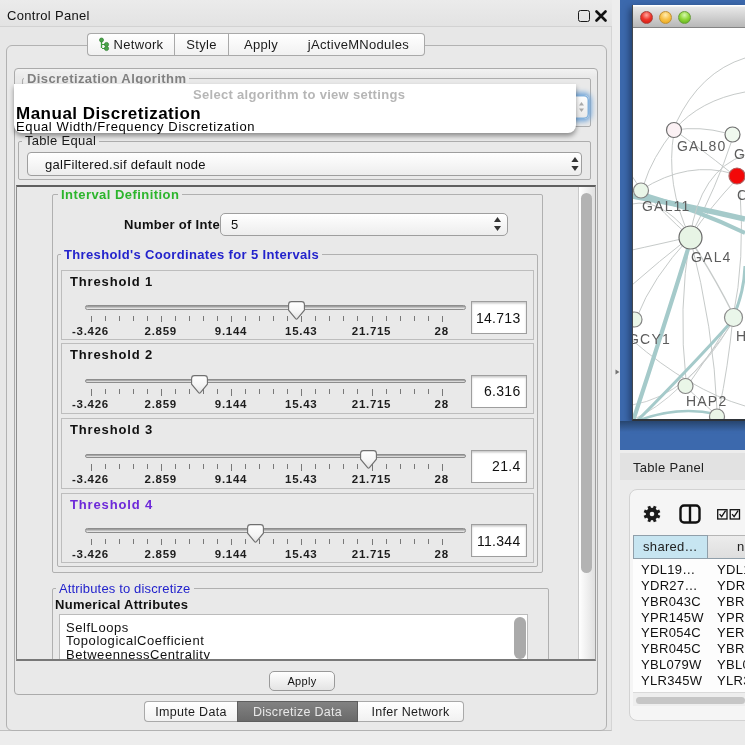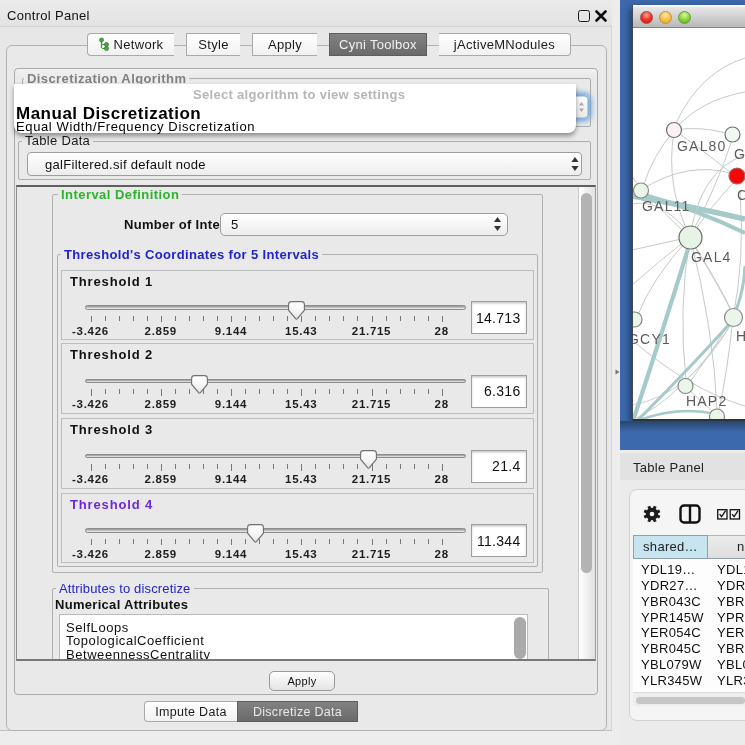--- a/index.html
+++ b/index.html
@@ -15,51 +15,50 @@
 <div class="abs" style="left:0;top:0;width:612px;height:27px;background:linear-gradient(#ebebeb,#e3e3e3);border-bottom:1px solid #d2d2d2;"></div>
 <div class="abs" style="left:7px;top:8px;font-size:13px;color:#111;">Control Panel</div>
 
 <div class="abs" style="left:578px;top:10px;width:12px;height:12px;border:1.6px solid #1a1a1a;border-radius:2.5px;"></div>
 <svg class="abs" style="left:595px;top:10px;" width="12" height="12" viewBox="0 0 12 12">
     <path d="M1.5 1.5 L10.5 10.5 M10.5 1.5 L1.5 10.5" stroke="#111" stroke-width="2.6" stroke-linecap="round"></path>
   </svg>
 
 <div class="abs" style="left:6px;top:45px;width:601px;height:686px;border:1px solid #b2b2b2;border-radius:6px;background:#e9e9e9;"></div>
 
-<div class="abs" style="left:87px;top:33px;height:23px;display:flex;font-size:13px;color:#1b1b1b;z-index:5;gap:12px;">
+<div class="abs" style="left:87px;top:33px;height:23px;display:flex;font-size:13px;color:#1b1b1b;z-index:5;">
   <div style="width:87px;background:linear-gradient(#ffffff,#f1f1f1);border:1px solid #a9a9a9;border-right:none;border-radius:4px 0 0 4px;display:flex;align-items:center;justify-content:center;gap:4px;">
     <svg width="11" height="15" viewBox="0 0 11 15">
         <path d="M2.5 3.5 V11" stroke="#3f9e3f" stroke-width="1.3"></path>
         <path d="M3 11.5 L6.5 11.5 M3 7.5 L6.5 7.5" stroke="#3f9e3f" stroke-width="1.2"></path>
         <circle cx="2.5" cy="3" r="2" fill="#4aa54a" stroke="#2e7d2e" stroke-width="0.7"></circle>
         <circle cx="7.5" cy="7.5" r="2.1" fill="#4aa54a" stroke="#2e7d2e" stroke-width="0.7"></circle>
         <circle cx="7.5" cy="11.5" r="2.1" fill="#4aa54a" stroke="#2e7d2e" stroke-width="0.7"></circle>
       </svg>
     <span>Network</span>
     </div>
   <div style="width:54px;background:linear-gradient(#ffffff,#f1f1f1);border:1px solid #a9a9a9;border-right:none;display:flex;align-items:center;justify-content:center;">Style</div>
   <div style="width:65px;background:linear-gradient(#ffffff,#f1f1f1);border:1px solid #a9a9a9;border-right:none;display:flex;align-items:center;justify-content:center;">Apply</div>
-  <div style="width:98px;background:linear-gradient(#828282,#6a6a6a);border:1px solid #5e5e5e;color:#f2f2f2;display:flex;align-items:center;justify-content:center;">Cyni Toolbox</div>
   <div style="width:132px;background:linear-gradient(#ffffff,#f1f1f1);border:1px solid #a9a9a9;border-left:none;border-radius:0 4px 4px 0;display:flex;align-items:center;justify-content:center;">jActiveMNodules</div>
 </div>
 
 <div class="abs" style="left:14px;top:68px;width:584px;height:627px;border:1px solid #ababab;border-radius:4px;background:linear-gradient(#f2f2f2,#e9e9e9 8px);"></div>
 
 <div class="abs" style="left:22px;top:78px;width:569px;height:49px;border:1px solid #adadad;border-radius:2px;"></div>
 <div class="grouplab" style="left:24px;top:71.5px;font-size:13px;font-weight:bold;color:#808080;letter-spacing:0.4px;background:#ededed;">Discretization Algorithm</div>
 
 <div class="abs" style="left:40px;top:95px;width:549px;height:24px;border-radius:5px;background:linear-gradient(#ffffff,#e8e8e8);box-shadow:0 0 5px 2.5px #74a7da, inset 0 0 0 1.5px #84b2dd;"></div>
 
 <svg class="abs" style="left:578px;top:101px;" width="7" height="12" viewBox="0 0 7 12">
     <path d="M3.5 1 L6 4.4 L1 4.4 Z" fill="#aaa"></path>
     <path d="M3.5 11 L6 7.6 L1 7.6 Z" fill="#aaa"></path>
   </svg>
 
 <div class="abs" style="left:18px;top:141px;width:573px;height:39px;border:1px solid #adadad;border-radius:2px;"></div>
-<div class="grouplab" style="left:22px;top:134px;font-size:13px;color:#1a1a1a;background:#e9e9e9;">Table Data</div>
+<div class="grouplab" style="left:22px;top:134px;font-size:13px;color:#1a1a1a;background:#e9e9e9;">Table Equal</div>
 <div class="abs" style="left:27px;top:152px;width:555px;height:24px;border:1px solid #9e9e9e;border-radius:4px;background:linear-gradient(#ffffff,#ededed);"></div>
 <div class="abs" style="left:45px;top:157px;font-size:13px;color:#111;">galFiltered.sif default node</div>
 <svg class="abs" style="left:570px;top:156px;" width="10" height="16" viewBox="0 0 10 16">
     <path d="M5 1 L8.6 6 L1.4 6 Z" fill="#333"></path>
     <path d="M5 15 L8.6 10 L1.4 10 Z" fill="#333"></path>
   </svg>
 
 <div class="abs" style="left:16px;top:185px;width:580px;height:476px;border-top:2px solid #5f5f5f;border-left:1px solid #8e8e8e;border-bottom:2px solid #787878;border-right:1px solid #9e9e9e;background:#e9e9e9;"></div>
 
 <div class="abs" style="left:578px;top:187px;width:17px;height:472px;background:linear-gradient(90deg,#ffffff,#e0e0e0);border-left:1px solid #c9c9c9;"></div>
@@ -269,20 +268,21 @@
     <div class="abs" style="left:49px;top:446.3px;font-size:13px;letter-spacing:0.55px;color:#111;">TopologicalCoefficient</div>
     <div class="abs" style="left:49px;top:460.1px;font-size:13px;letter-spacing:0.55px;color:#111;">BetweennessCentrality</div>
     <div class="abs" style="left:497px;top:430px;width:12px;height:42px;background:#aaa;border-radius:6px;"></div>
   </div>
 
 <div class="abs" style="left:269px;top:671px;width:66px;height:20px;border:1px solid #9a9a9a;border-radius:5px;background:linear-gradient(#fefefe,#e4e4e4);display:flex;align-items:center;justify-content:center;font-size:11px;color:#111;">Apply</div>
 
 <div class="abs" style="left:144px;top:701px;height:21px;display:flex;font-size:12.5px;color:#1c1c1c;">
   <div style="width:93px;background:linear-gradient(#ffffff,#f1f1f1);border:1px solid #a9a9a9;border-right:none;border-radius:4px 0 0 4px;display:flex;align-items:center;justify-content:center;">Impute Data</div>
   <div style="width:121px;background:linear-gradient(#828282,#6a6a6a);border:1px solid #5e5e5e;color:#e8e8e8;display:flex;align-items:center;justify-content:center;">Discretize Data</div>
+  <div style="width:106px;background:linear-gradient(#ffffff,#f1f1f1);border:1px solid #a9a9a9;border-left:none;border-radius:0 4px 4px 0;display:flex;align-items:center;justify-content:center;">Infer Network</div>
 </div>
 
 <div class="abs" style="left:14px;top:83.5px;width:562px;height:49.5px;background:#ffffff;border-radius:0 0 8px 8px;box-shadow:0 3px 5px rgba(0,0,0,0.4);z-index:30;"></div>
 <div class="abs" style="left:193px;top:87px;font-size:13px;font-weight:bold;color:#b6b6b6;z-index:31;letter-spacing:0.3px;">Select algorithm to view settings</div>
 <div class="abs" style="left:16px;top:104px;font-size:17px;font-weight:bold;color:#000;z-index:31;letter-spacing:0.5px;">Manual Discretization</div>
 <div class="abs" style="left:16px;top:118.5px;font-size:13px;color:#000;z-index:31;letter-spacing:0.62px;">Equal Width/Frequency Discretization</div>
 
 <svg class="abs" style="left:615px;top:369px;" width="5" height="6" viewBox="0 0 5 6">
     <path d="M0.5 5.5 V0.5 L4.5 3 Z" fill="#555" opacity="0.8"></path>
   </svg>

